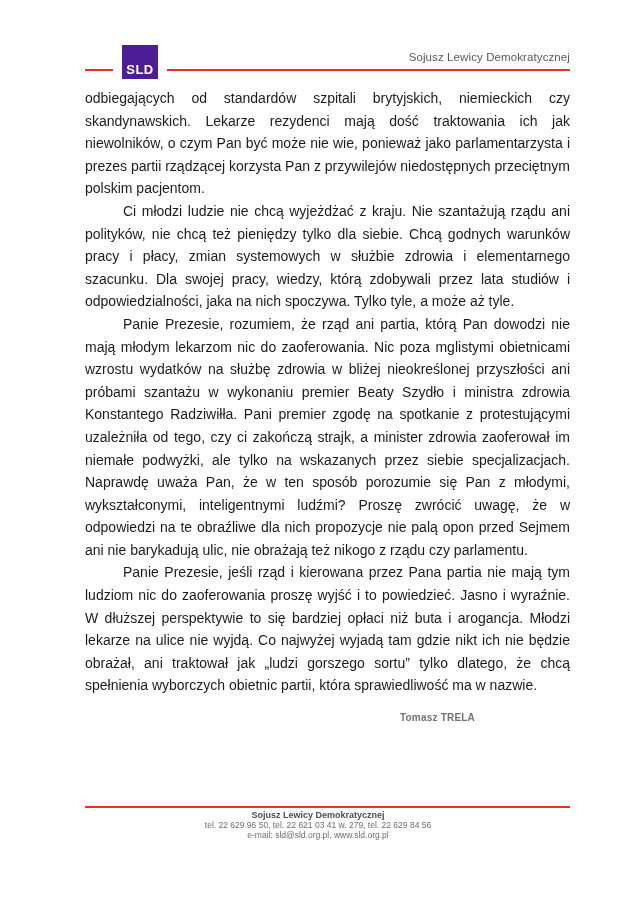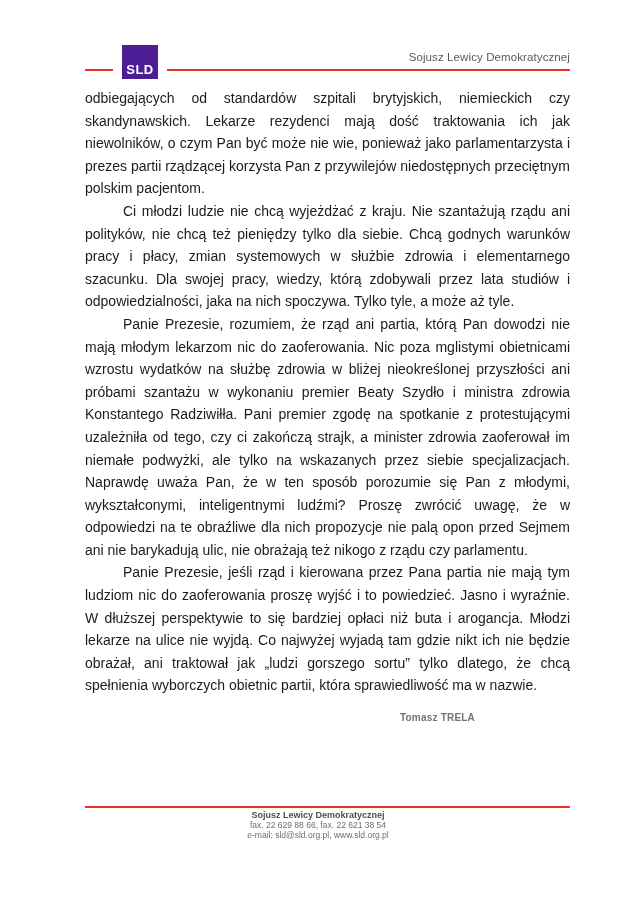--- a/index.html
+++ b/index.html
@@ -116,17 +116,17 @@
     <p class="para indent">Ci młodzi ludzie nie chcą wyjeżdżać z kraju. Nie szantażują rządu ani polityków, nie chcą też pieniędzy tylko dla siebie. Chcą godnych warunków pracy i płacy, zmian systemowych w służbie zdrowia i elementarnego szacunku. Dla swojej pracy, wiedzy, którą zdobywali przez lata studiów i odpowiedzialności, jaka na nich spoczywa. Tylko tyle, a może aż tyle.</p>
     <p class="para indent">Panie Prezesie, rozumiem, że rząd ani partia, którą Pan dowodzi nie mają młodym lekarzom nic do zaoferowania. Nic poza mglistymi obietnicami wzrostu wydatków na służbę zdrowia w bliżej nieokreślonej przyszłości ani próbami szantażu w wykonaniu premier Beaty Szydło i ministra zdrowia Konstantego Radziwiłła. Pani premier zgodę na spotkanie z protestującymi uzależniła od tego, czy ci zakończą strajk, a minister zdrowia zaoferował im niemałe podwyżki, ale tylko na wskazanych przez siebie specjalizacjach. Naprawdę uważa Pan, że w ten sposób porozumie się Pan z młodymi, wykształconymi, inteligentnymi ludźmi? Proszę zwrócić uwagę, że w odpowiedzi na te obraźliwe dla nich propozycje nie palą opon przed Sejmem ani nie barykadują ulic, nie obrażają też nikogo z rządu czy parlamentu.</p>
     <p class="para indent">Panie Prezesie, jeśli rząd i kierowana przez Pana partia nie mają tym ludziom nic do zaoferowania proszę wyjść i to powiedzieć. Jasno i wyraźnie. W dłuższej perspektywie to się bardziej opłaci niż buta i arogancja. Młodzi lekarze na ulice nie wyjdą. Co najwyżej wyjadą tam gdzie nikt ich nie będzie obrażał, ani traktował jak „ludzi gorszego sortu” tylko dlatego, że chcą spełnienia wyborczych obietnic partii, która sprawiedliwość ma w nazwie.</p>
   </div>
 
   <div class="signature">Tomasz TRELA</div>
 
   <div class="footer-line"></div>
   <div class="footer-block">
     <div class="footer-org">Sojusz Lewicy Demokratycznej</div>
-    <div class="footer-faxes">fax. 22 629 88 66, fax. 22 621 38 54</div>
+    <div class="footer-phones">tel. 22 629 96 50, tel. 22 621 03 41 w. 279, tel. 22 629 84 56</div>
     <div class="footer-email">e-mail: sld@sld.org.pl, www.sld.org.pl</div>
   </div>
 
 </div>
 
 </body></html>

